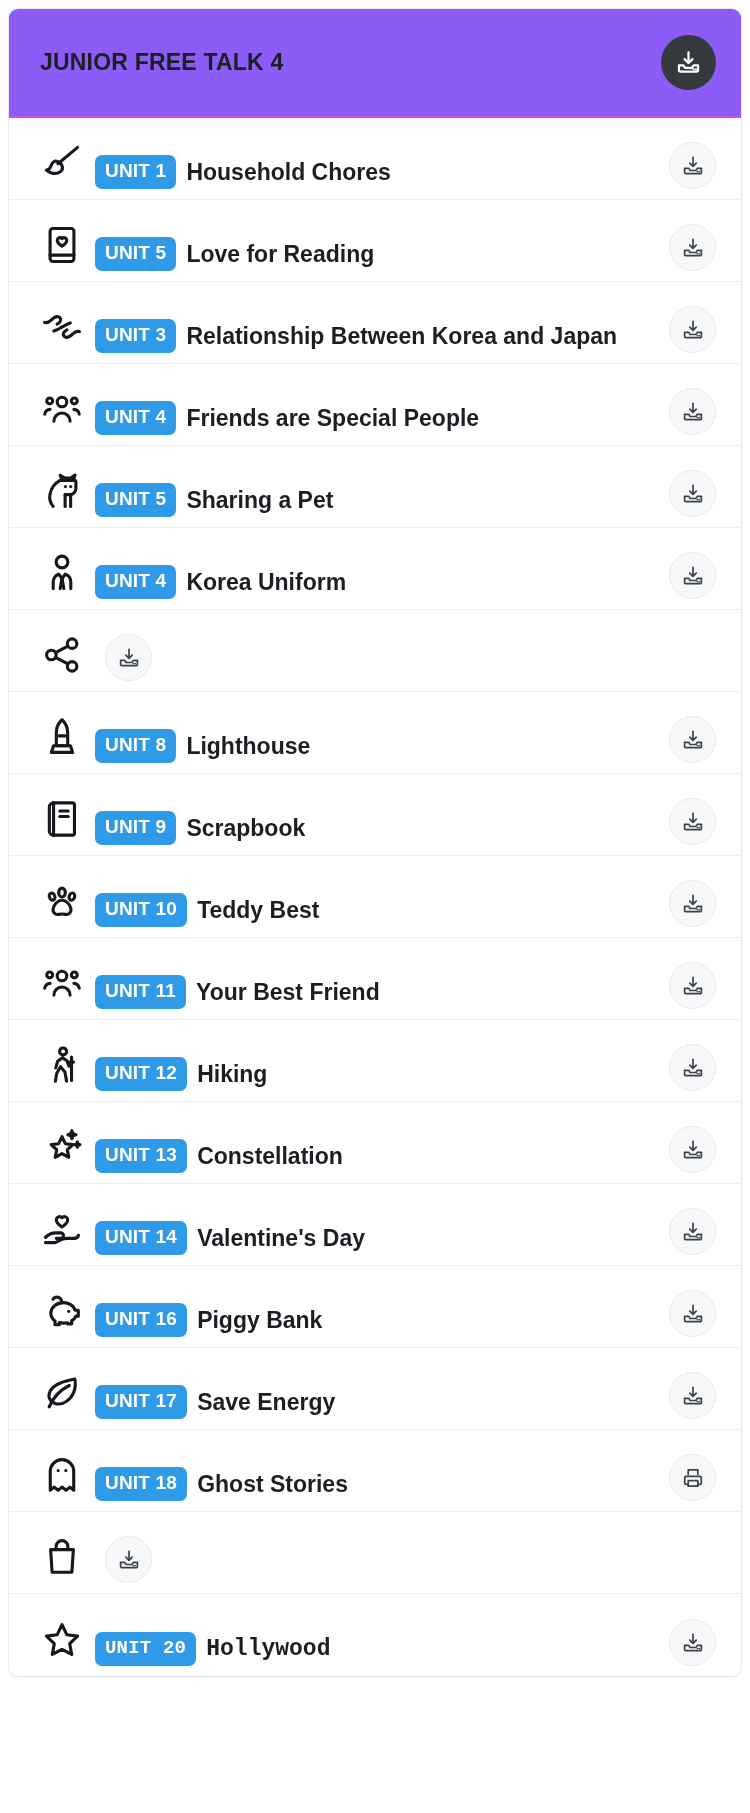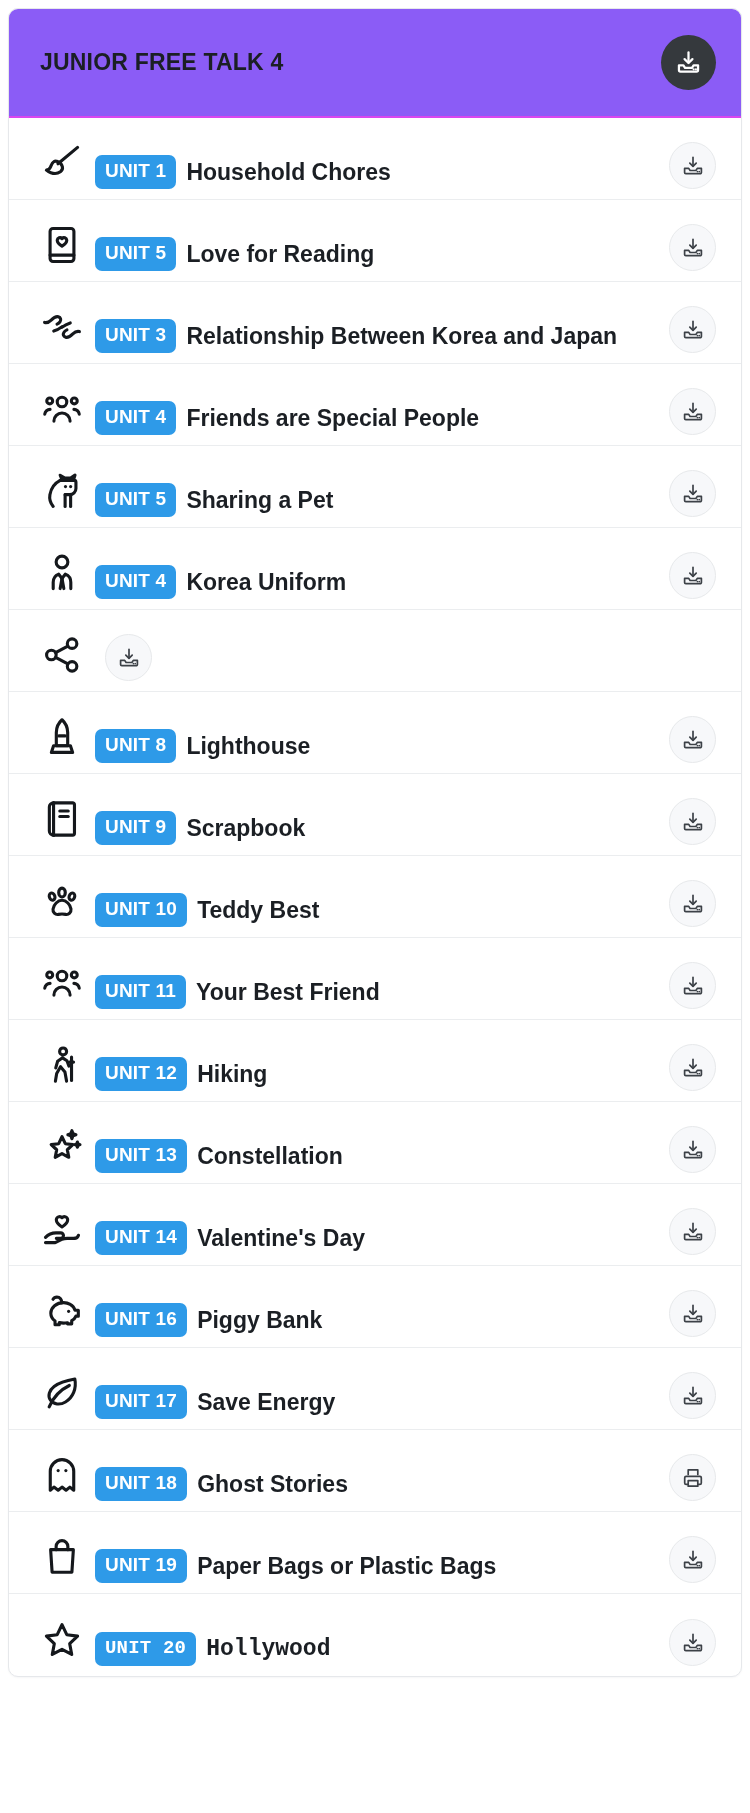--- a/index.html
+++ b/index.html
@@ -512,21 +512,20 @@
           </span>
         </button>
       </div>
       <div class="unit-row">
         <div class="unit-icon">
           <svg viewBox="0 0 24 24" fill="none" stroke="currentColor" stroke-width="1.7" stroke-linecap="round" stroke-linejoin="round">
             <path d="M5.8 8h12.4l-.8 12.3H6.6z"></path>
             <path d="M8.8 8V6.3a3.2 3.2 0 0 1 6.4 0V8"></path>
           </svg>
         </div>
-        <div class="unit-main"><span class="unit-badge">UNIT 19</span><span class="unit-title">Paper Bags or Plastic Bags</span></div>
         <button class="row-dl-btn">
           <span>
             <svg viewBox="0 0 24 24" fill="none" stroke="currentColor" stroke-width="1.7" stroke-linecap="round" stroke-linejoin="round">
               <path d="M12 3.4v8.6"></path>
               <path d="M8.8 9.2 12 12.4l3.2-3.2"></path>
               <path d="M3.6 14.4h4.1l1.4 2.1h5.8l1.4-2.1h4.1v4.1a1.2 1.2 0 0 1-1.2 1.2H4.8a1.2 1.2 0 0 1-1.2-1.2z"></path>
               <path d="M16.4 17.6h.01"></path>
               <path d="M18.2 17.6h.01"></path>
             </svg>
           </span>

